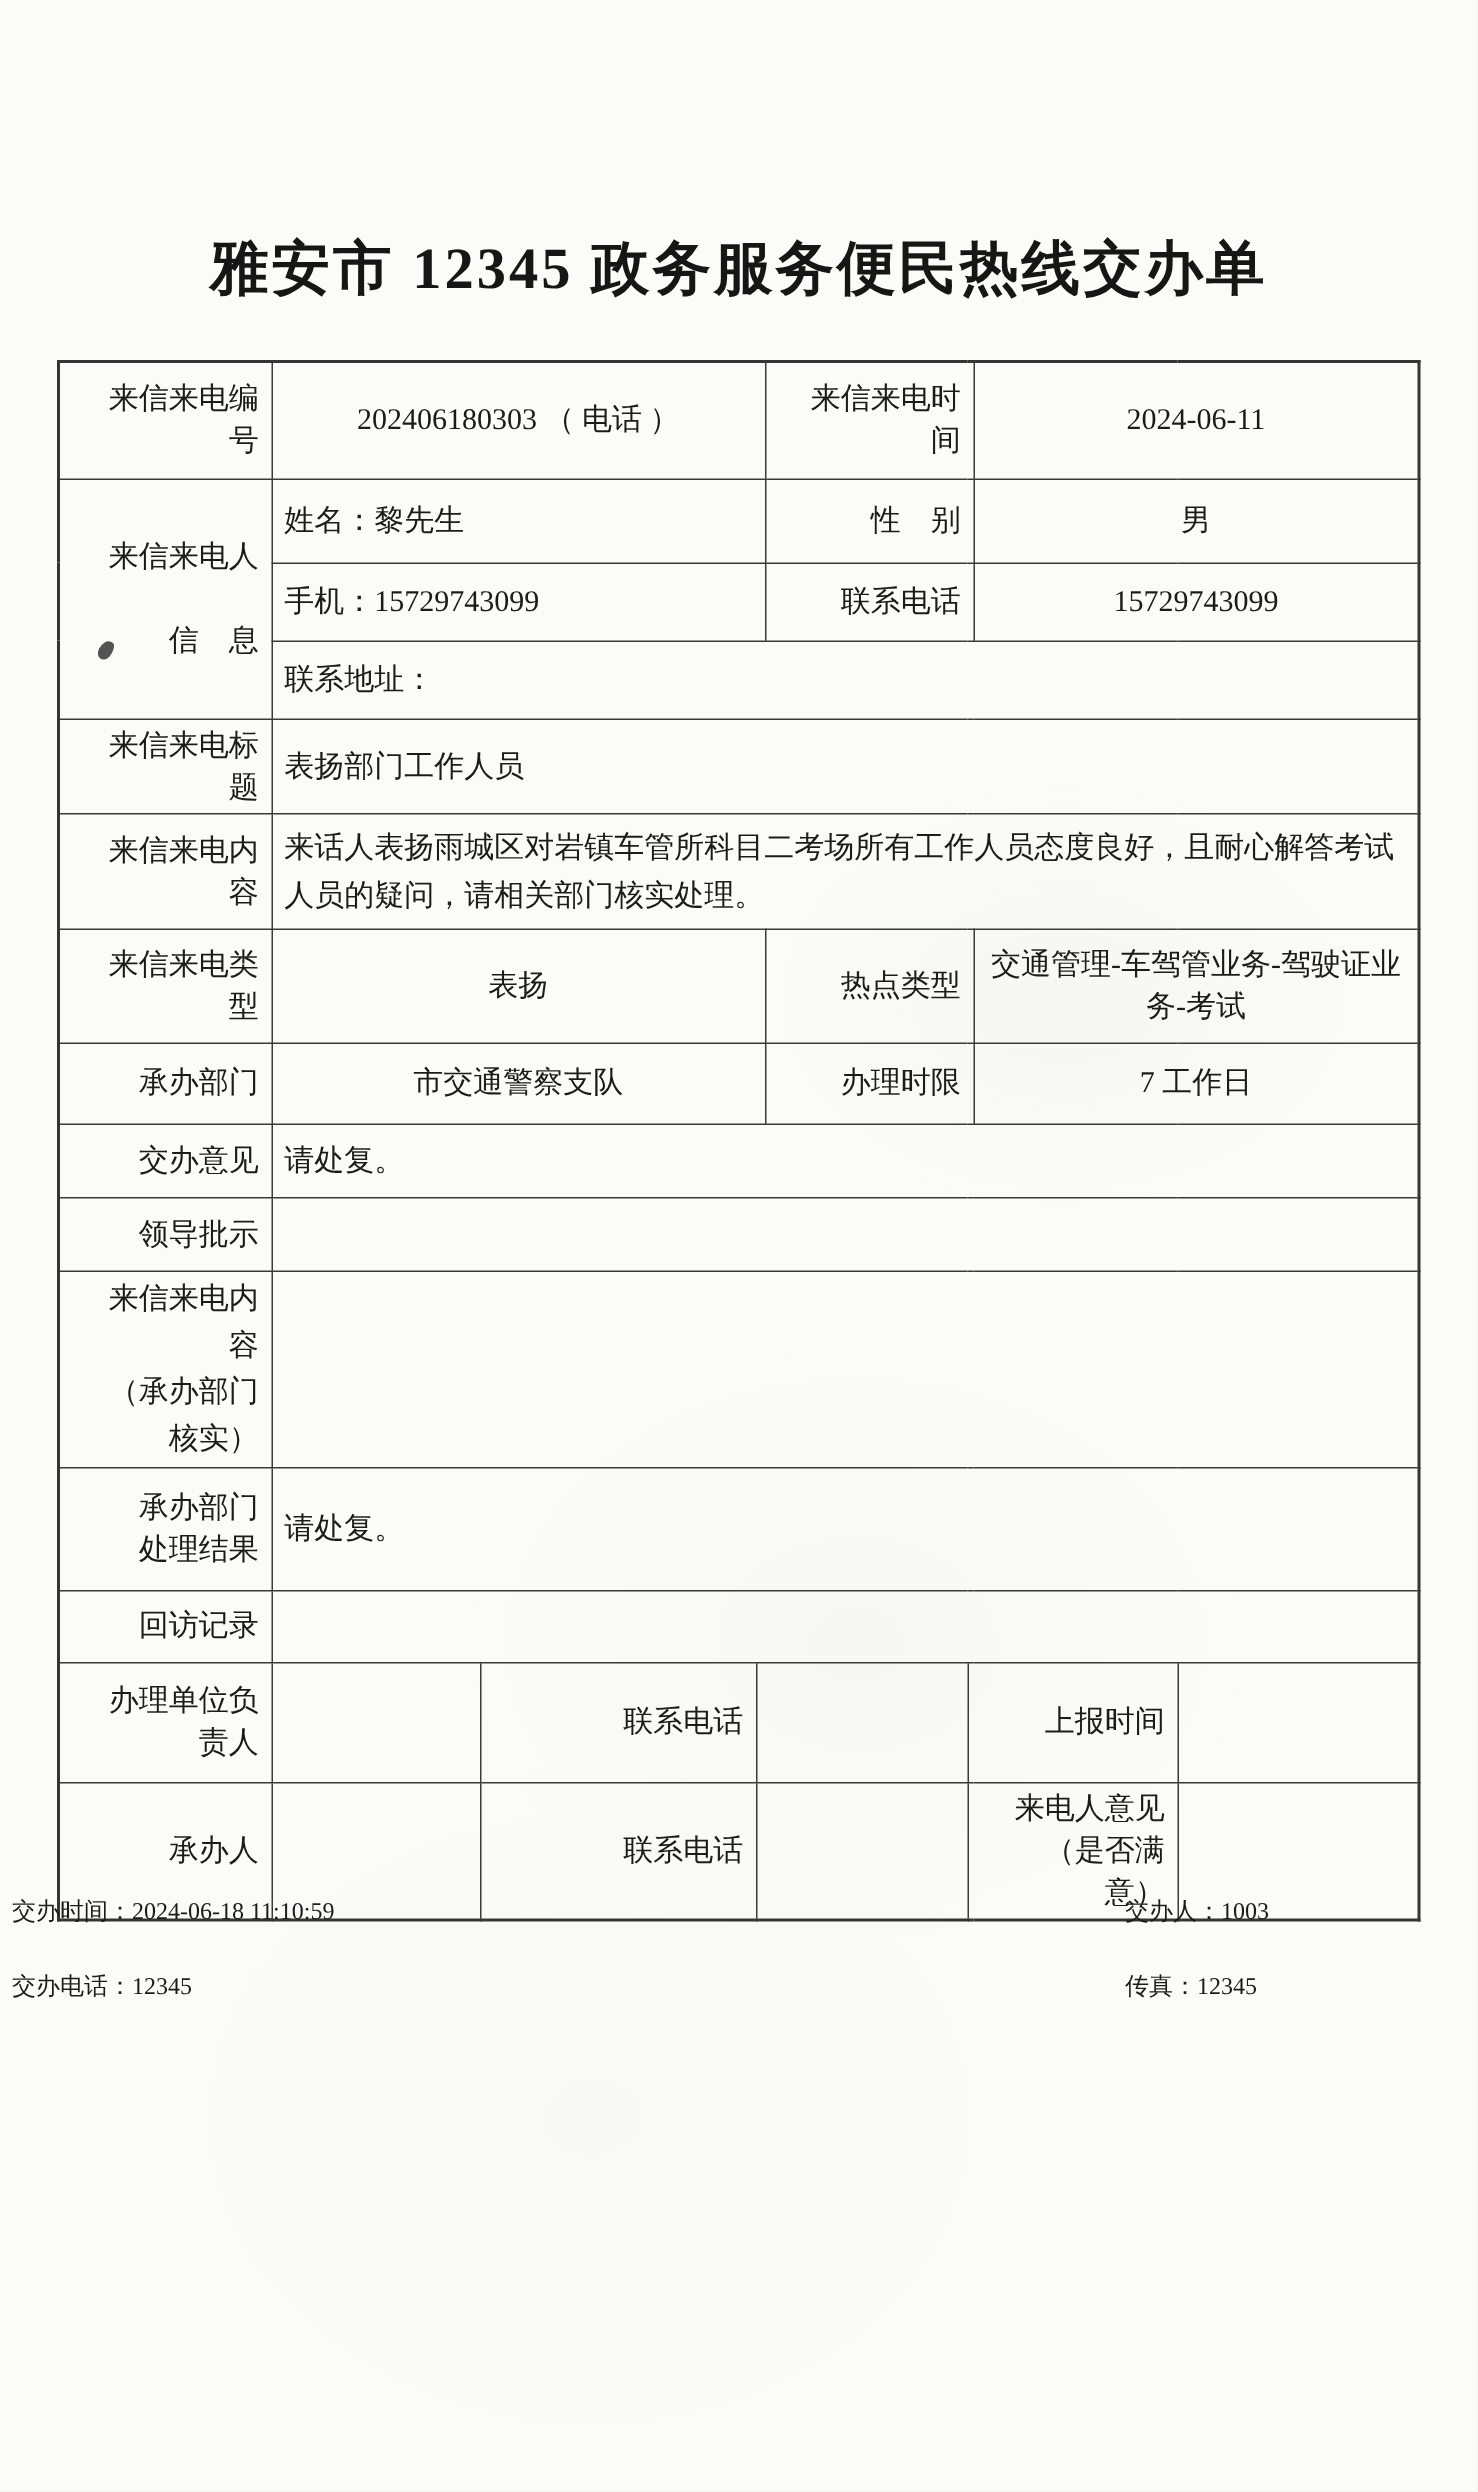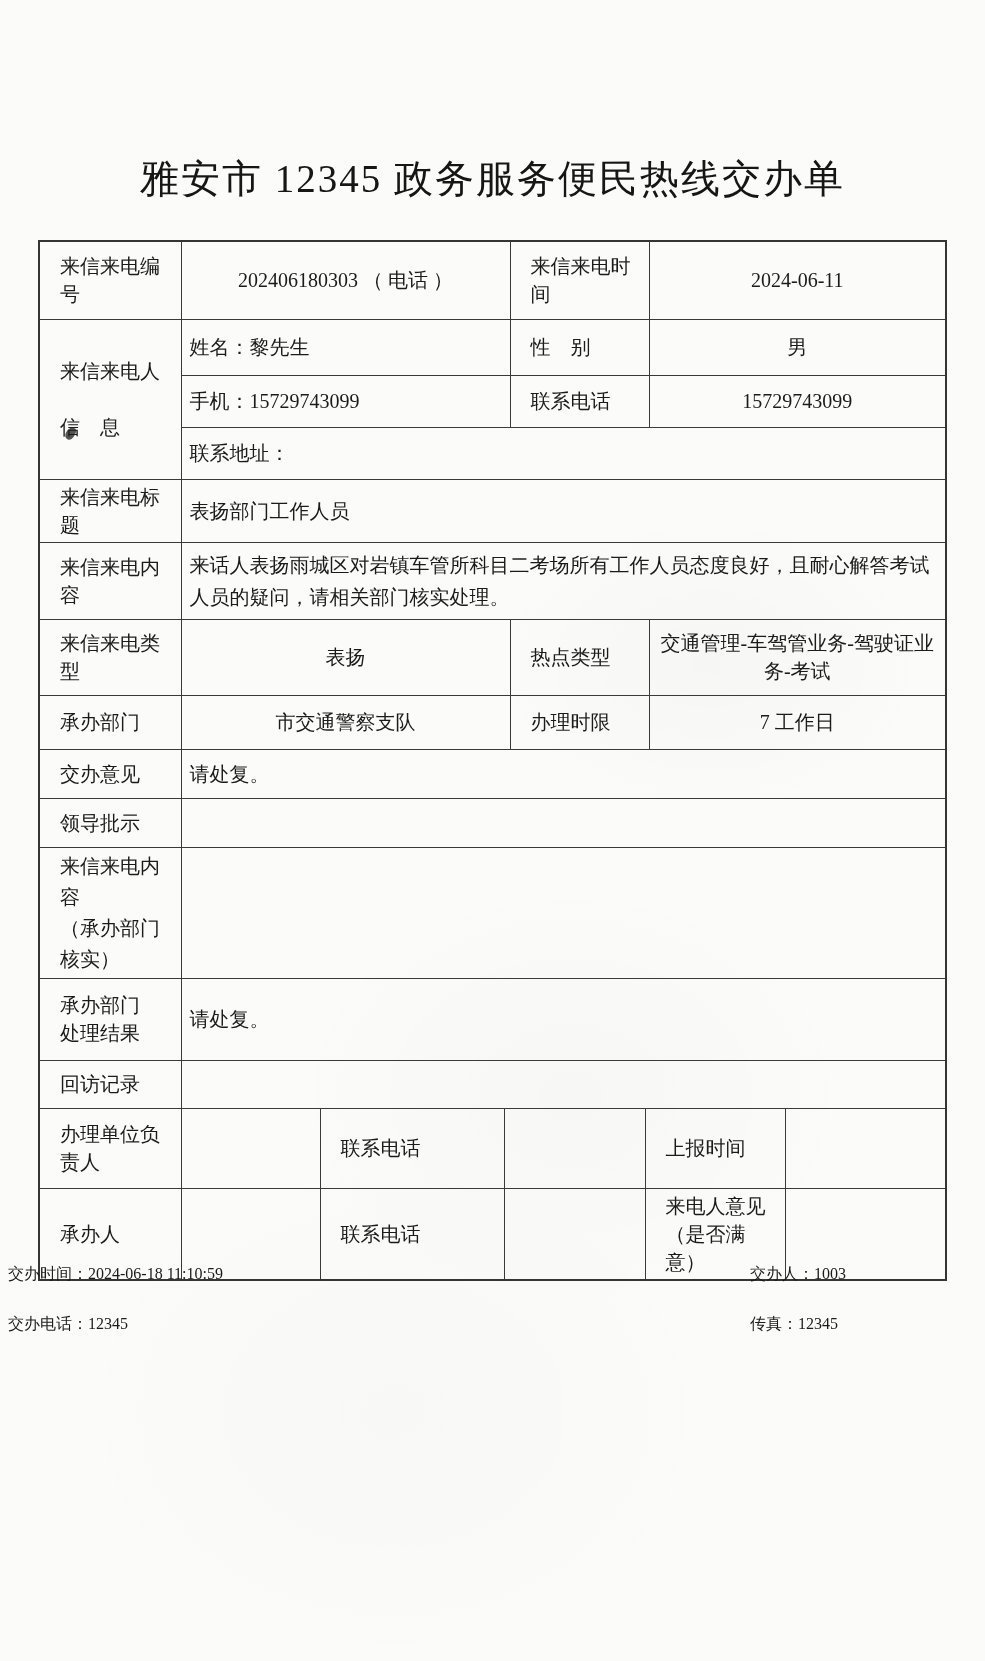--- a/index.html
+++ b/index.html
@@ -13,38 +13,38 @@
     background:
       radial-gradient(ellipse 320px 220px at 72% 40%, rgba(0,0,0,0.018), transparent 70%),
       radial-gradient(ellipse 420px 320px at 58% 66%, rgba(0,0,0,0.014), transparent 70%),
       radial-gradient(ellipse 500px 400px at 40% 85%, rgba(0,0,0,0.012), transparent 70%),
       #fbfbf9;
     overflow:hidden;
   }
   .title {
     position:absolute; top:152px; left:0; width:100%;
     text-align:center;
-    font-size:39px; font-weight:400; letter-spacing:2px;
+    font-size:39px; font-weight:700; letter-spacing:2px;
     color:#161616;
   }
   table.form {
     position:absolute; top:240px; left:38px;
     width:907px;
     border-collapse:collapse; table-layout:fixed;
     border:2px solid #353535;
   }
   td {
     border:1px solid #3a3a3a;
     font-size:20px;
     vertical-align:middle;
     padding:3px 8px;
     line-height:1.4;
     overflow:hidden;
   }
-  .lbl { text-align:left; white-space:pre-line;padding-left:20px; }
+  .lbl { text-align:right; white-space:pre-line;padding-left:20px; }
   .val-c { text-align:center; }
   .val-l { text-align:left; }
   .caller-lbl { line-height:56px; }
   .verify-lbl { line-height:31px; }
   .content-val { line-height:1.6; padding-right:6px; }
   .footer-line { position:absolute; left:8px; width:960px; height:30px; font-size:16px; }
   .footer-line span { position:absolute; top:0; white-space:nowrap; }
   .f-a { left:0; } .f-b { left:357px; } .f-c { left:742px; }
   .smudge {
     position:absolute; left:66px; top:427px; width:9px; height:13px;

